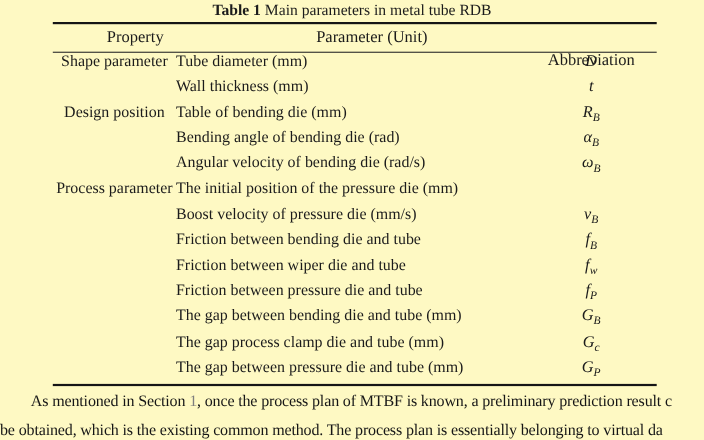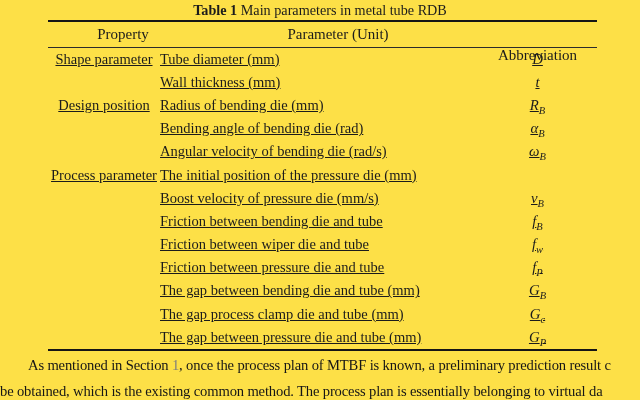--- a/index.html
+++ b/index.html
@@ -1,33 +1,33 @@
 <!DOCTYPE html>
 <html><head>
 <meta charset="utf-8">
 <style>
   * { margin:0; padding:0; box-sizing:border-box; }
   html,body { background:#ffffff; }
   .page {
     position:relative; width:640px; height:400px; overflow:hidden;
-    background:#fde047; color:#1b1b1b;
+    background:#fef9c3; color:#1b1b1b;
     font-family:"Liberation Serif","DejaVu Serif",serif;
     padding-left:30px;
   }
   .title { position:absolute; top:2px; left:0; width:640px; text-align:center; font-size:14.2px; white-space:nowrap; }
   .title .bold { font-weight:bold; }
   .tbl { position:absolute; left:48px; top:20px; width:549px; }
   .rule-top { border-top:2.6px solid #151515; }
   .rule-mid { border-top:1.4px solid #2b2b2b; }
   .rule-bot { border-top:2.2px solid #151515; }
   .hrow { display:flex; height:24.5px; align-items:center; font-size:15px; }
   .h1 { width:150px; text-align:center; }
   .h2 { flex:1; text-align:center; }
   .h3 { width:119px; text-align:center;margin-top:42px; }
-  .row { display:flex; height:23.2px; align-items:center; font-size:14.5px;text-decoration:underline; }
+  .row { display:flex; height:23.2px; align-items:flex-start; font-size:14.5px; }
   .c1 { width:112px; text-align:center; }
   .c2 { flex:1; text-align:left; white-space:nowrap; }
   .c3 { width:119px; text-align:center; font-style:italic; font-size:14.8px; }
   .c3 sub { font-size:10.5px; font-style:italic; line-height:0; }
   .para { position:absolute; left:0; top:353px; width:780px; font-size:14.6px; line-height:25.5px; letter-spacing:-0.15px; color:#161616; }
   .pline { white-space:nowrap; }
   .indent { display:inline-block; width:28px; }
   .secref { color:#7e7e7e; }
 </style>
 </head>
@@ -53,21 +53,21 @@
       <div class="c2">Tube diameter (mm)</div>
       <div class="c3"><span>D</span><sub></sub></div>
     </div>
     <div class="row">
       <div class="c1"></div>
       <div class="c2">Wall thickness (mm)</div>
       <div class="c3"><span>t</span><sub></sub></div>
     </div>
     <div class="row">
       <div class="c1">Design position</div>
-      <div class="c2">Radius of bending die (mm)</div>
+      <div class="c2">Table of bending die (mm)</div>
       <div class="c3"><span>R</span><sub>B</sub></div>
     </div>
     <div class="row">
       <div class="c1"></div>
       <div class="c2">Bending angle of bending die (rad)</div>
       <div class="c3"><span>α</span><sub>B</sub></div>
     </div>
     <div class="row">
       <div class="c1"></div>
       <div class="c2">Angular velocity of bending die (rad/s)</div>

